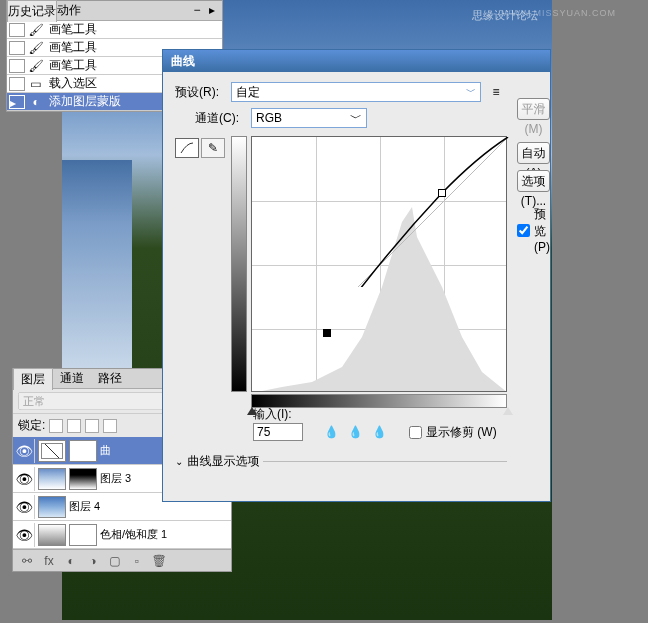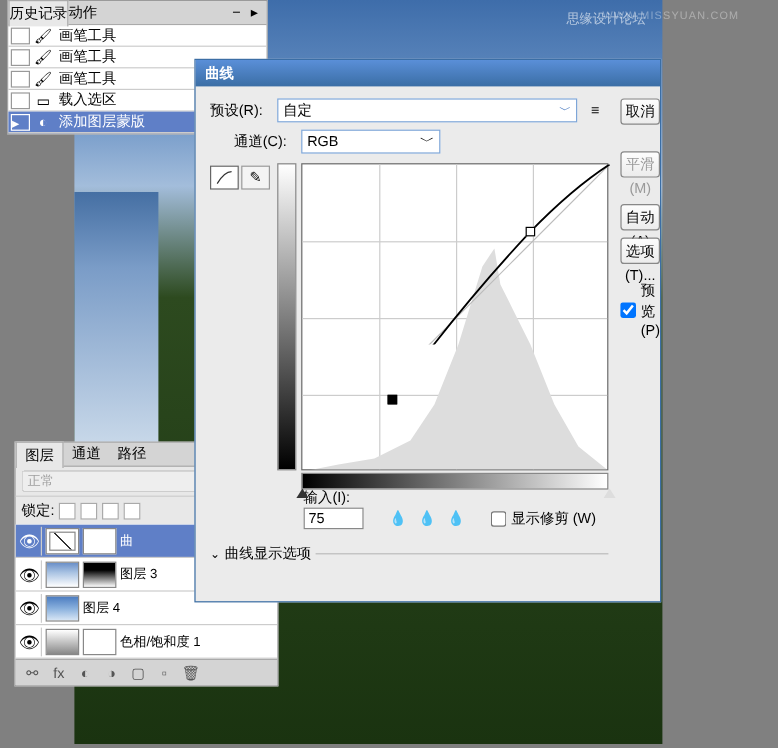--- a/index.html
+++ b/index.html
@@ -263,21 +263,20 @@
             <span>显示修剪 (W)</span>
         </label>
       </div>
       <div class="disclosure">
         <span class="tri">⌄</span>
         <span>曲线显示选项</span>
         <div class="disclosure-line"></div>
       </div>
     </div>
     <div class="dlg-right">
-      <button class="btn">取消</button>
       <div style="height:10px"></div>
       <button class="btn disabled">平滑(M)</button>
       <div style="height:10px"></div>
       <button class="btn">自动(A)</button>
       <button class="btn">选项(T)...</button>
       <label class="preview-cb">
         <input type="checkbox" checked="" style="">
           <span>预览(P)</span>
       </label>
     </div>

